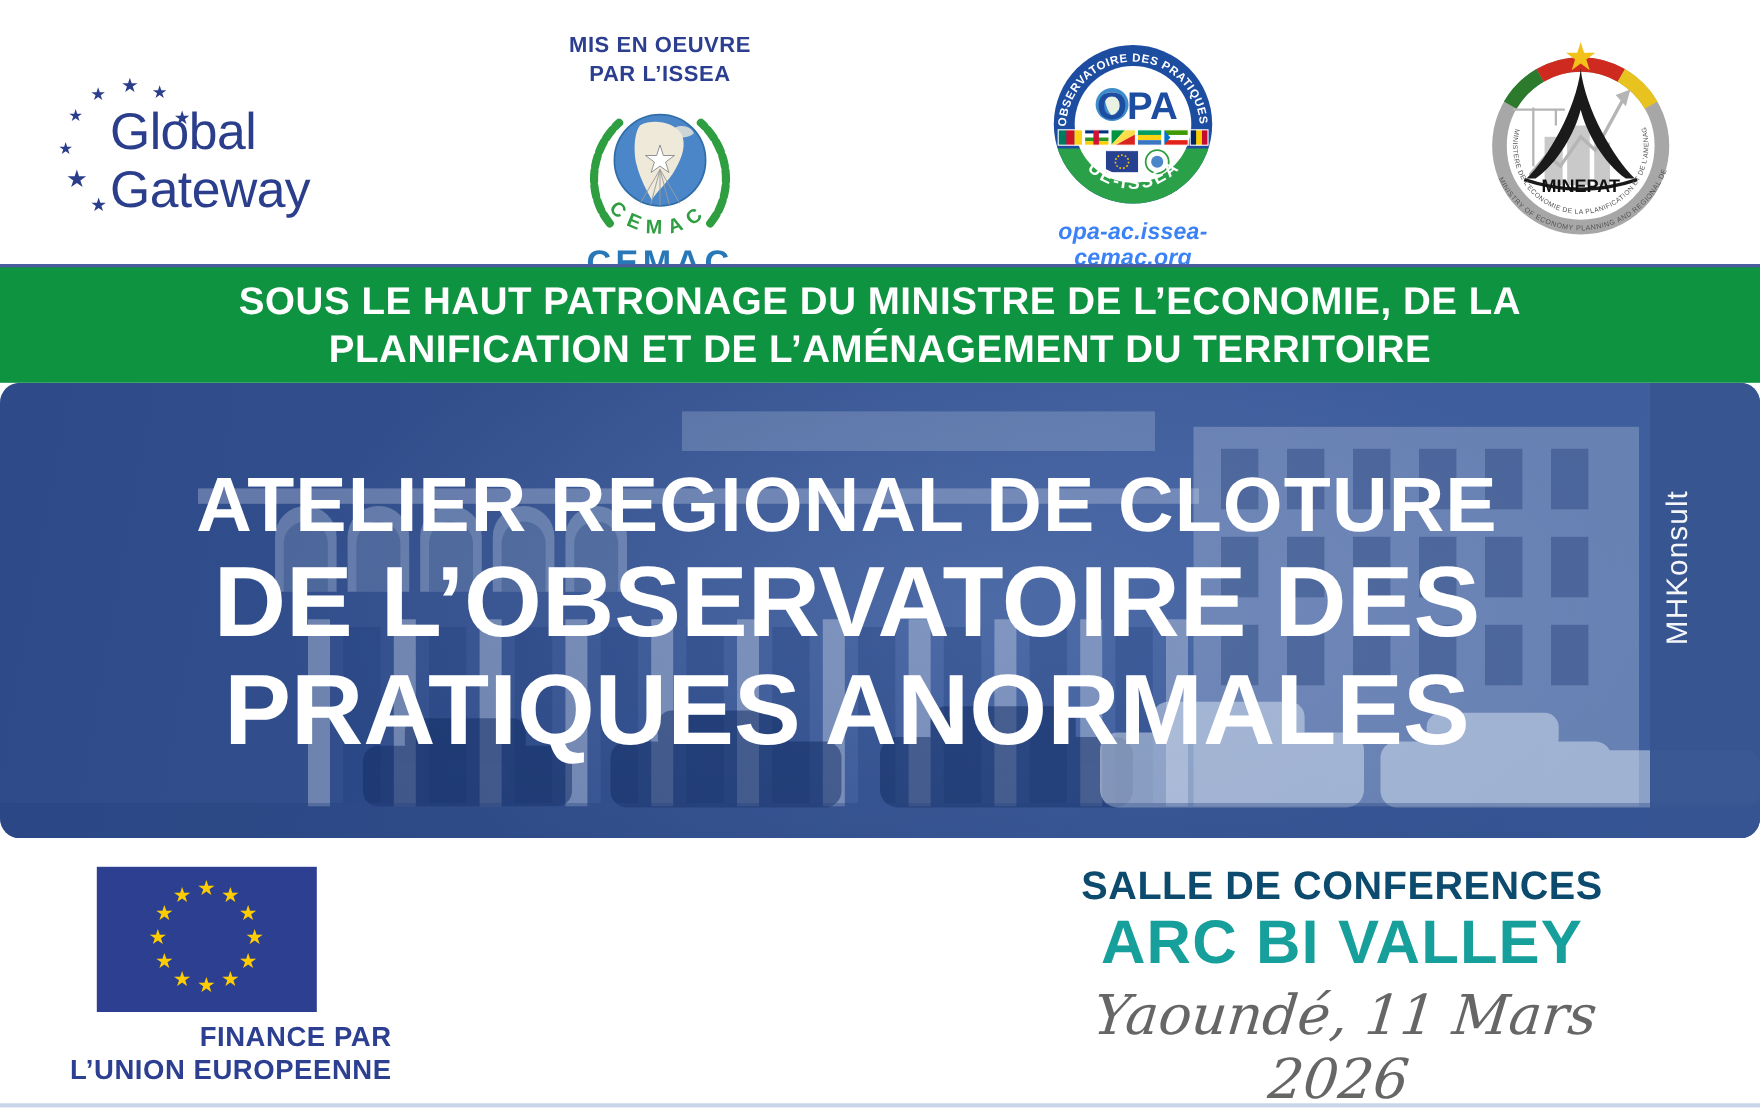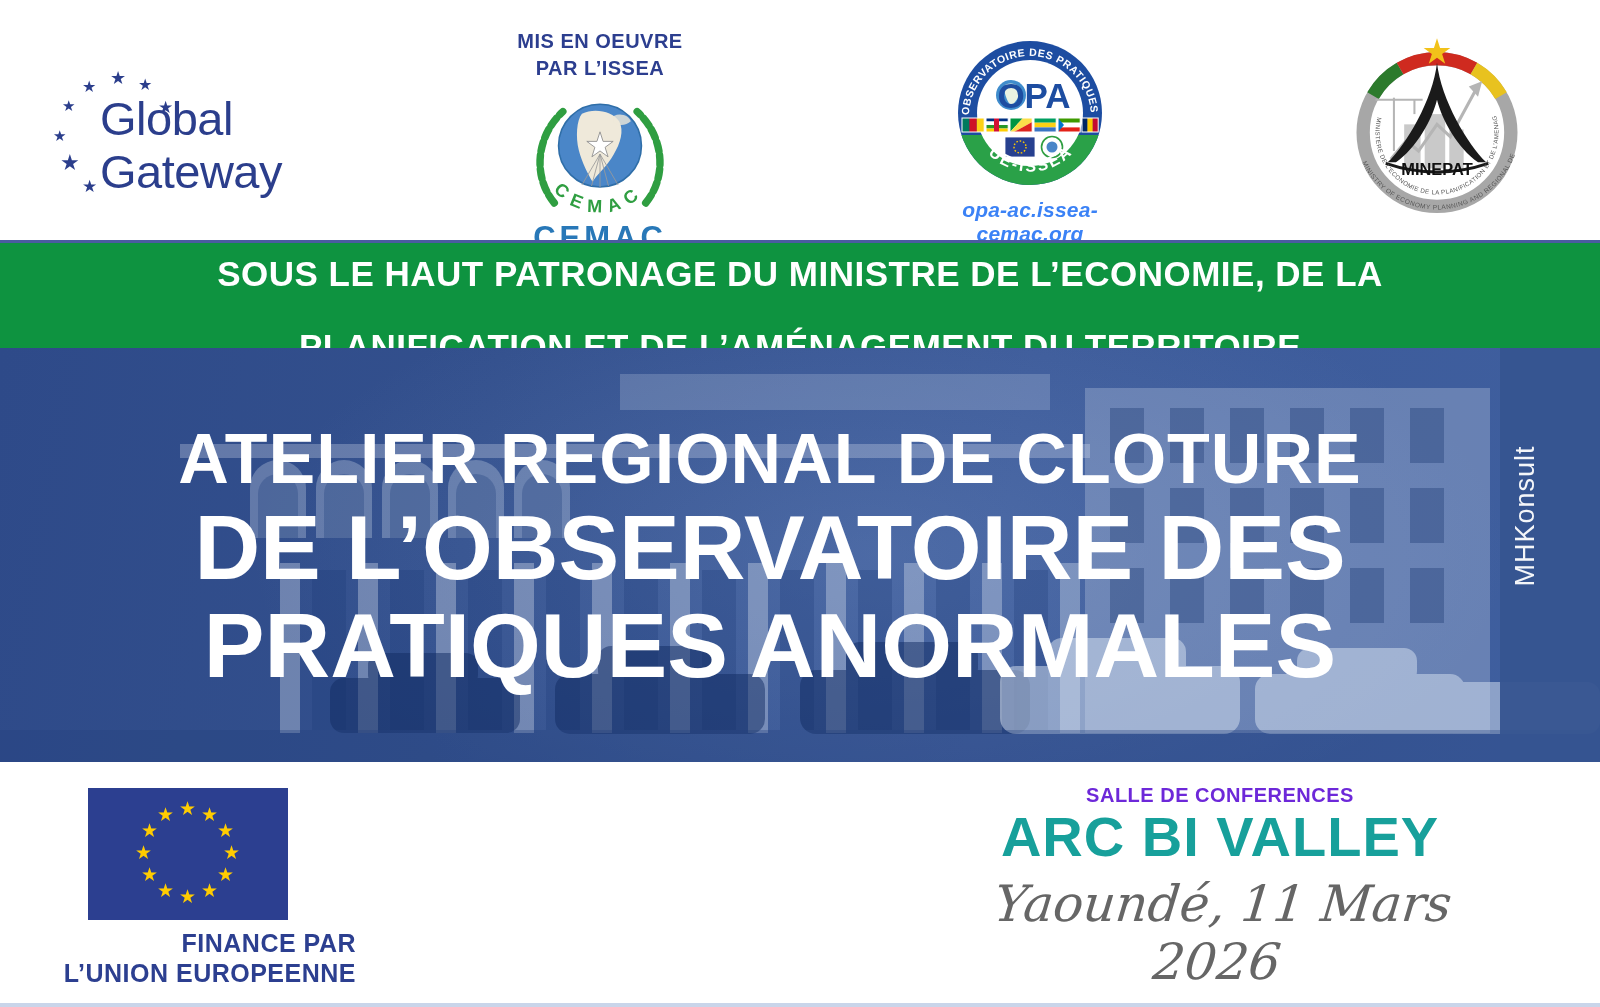--- a/index.html
+++ b/index.html
@@ -22,46 +22,46 @@
   .opa-group{position:absolute;left:920px;top:38px;width:220px;text-align:center;}
   .opa-url{margin-top:6px;color:#3b82f6;font-weight:bold;font-size:21px;letter-spacing:.2px;font-style:italic;}
 
   .minepat-group{position:absolute;left:1332px;top:30px;width:210px;text-align:center;}
 
   
   .green-band{position:absolute;left:0;top:240px;width:1600px;height:108px;background:#0e9340;
               border-top:3px solid #4a5ca0;box-sizing:border-box;
               display:flex;flex-direction:column;justify-content:center;align-items:center;}
   .green-band .line{color:#fff;font-weight:bold;font-size:35px;line-height:44px;letter-spacing:.5px;
-                    text-align:center;margin-top:29px;}
+                    text-align:center;}
 
   
   .blue-band{position:absolute;left:0;top:348px;width:1600px;height:414px;overflow:hidden;
      background:
        radial-gradient(ellipse 900px 420px at 55% 50%, rgba(125,155,205,.28), rgba(0,0,0,0) 70%),
-       linear-gradient(100deg,#2e4a89 0%,#33508d 30%,#3c5a99 62%,#3f5f9f 100%);}
+       linear-gradient(100deg,#2e4a89 0%,#33508d 30%,#3c5a99 62%,#3f5f9f 100%); border-radius: 18px;}
   .building-svg{position:absolute;left:0;top:0;width:1600px;height:414px;}
   .title-wrap{position:absolute;left:0;top:0;width:1540px;height:414px;z-index:2;
               display:flex;flex-direction:column;justify-content:center;align-items:center;
               padding-top:4px;box-sizing:border-box;}
   .title-l1{color:#fff;font-weight:bold;font-size:70px;line-height:80px;letter-spacing:1px;}
   .title-l2,.title-l3{color:#fff;font-weight:bold;font-size:91px;line-height:98px;letter-spacing:0px;}
   .watermark{position:absolute;left:1390px;top:148px;width:280px;height:40px;z-index:2;
              transform:rotate(-90deg);text-align:center;color:rgba(255,255,255,.95);
              font-size:27px;font-weight:normal;letter-spacing:1px;}
 
   
   .footer{position:absolute;left:0;top:762px;width:1600px;height:245px;background:#fff;}
   .eu-flag{position:absolute;left:88px;top:26px;width:200px;height:132px;background:#2c3f90;}
   .eu-star{position:absolute;color:#ffcc00;font-size:19px;line-height:1;}
   .eu-star::before{content:"★";}
   .eu-caption{position:absolute;left:20px;top:166px;width:336px;text-align:right;
               color:#2c3f90;font-weight:bold;font-size:25px;line-height:30px;letter-spacing:.5px;}
   .venue{position:absolute;left:930px;top:22px;width:580px;text-align:center;}
-  .venue-l1{color:#6d28d9;font-weight:bold;font-size:20px;letter-spacing:.5px;}
+  .venue-l1{color:#0c4a6e;font-weight:bold;font-size:36px;letter-spacing:.5px;}
   .venue-l2{color:#17a09b;font-weight:bold;font-size:56px;line-height:60px;letter-spacing:1px;}
   .venue-date{margin-top:8px;color:#666;font-style:italic;font-family:"DejaVu Serif",serif;
               font-size:50px;transform:skewX(-6deg);}
   .bottom-line{position:absolute;left:0;top:1003px;width:1600px;height:4px;background:#c9d5ea;}
 </style>
 </head>
 <body>
 
 <div class="stage">
 

